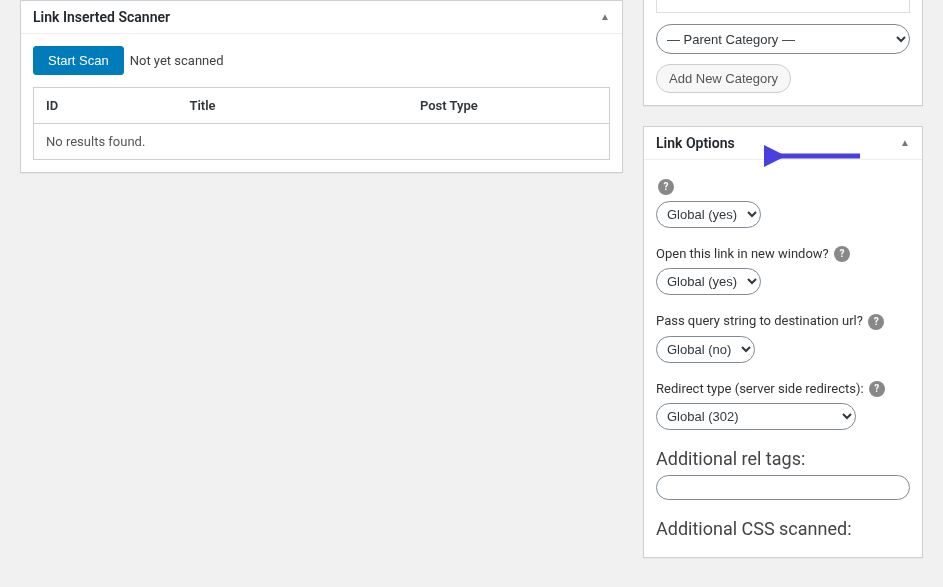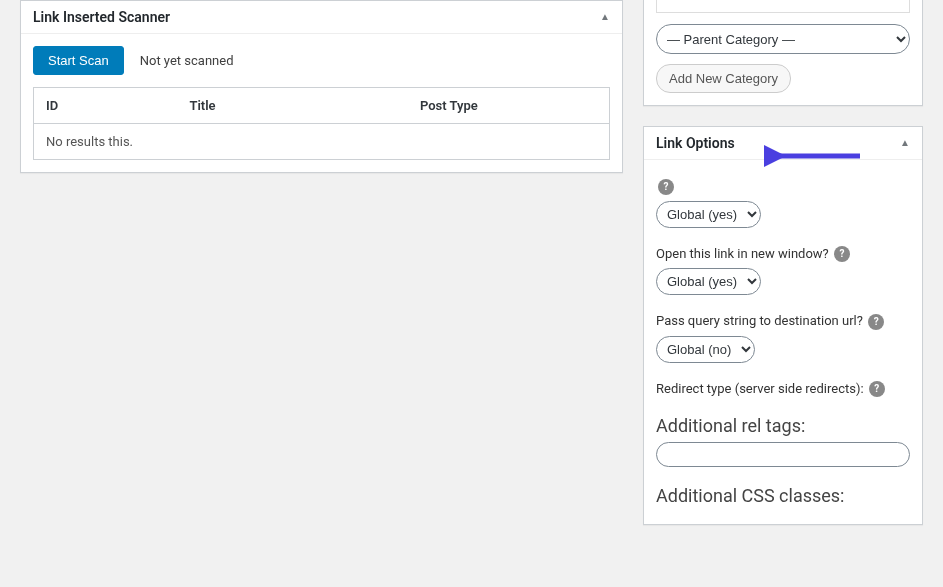--- a/index.html
+++ b/index.html
@@ -69,21 +69,21 @@
     border: 1px solid #ccc;
     color: #555;
     padding: 6px 12px;
     border-radius: 14px;
     font-size: 13px;
     cursor: pointer;
   }
   .scan-row {
     display: flex;
     align-items: center;
-    gap: 16px;
+    gap: 6px;
     margin-bottom: 12px;
   }
   .status-text { color: #404040; }
 
   table.scan-table {
     width: 100%;
     border-collapse: collapse;
     border: 1px solid #ccd0d4;
   }
   table.scan-table th, table.scan-table td {
@@ -183,21 +183,21 @@
         <table class="scan-table">
           <thead>
             <tr>
               <th style="width:25%">ID</th>
               <th style="width:40%">Title</th>
               <th>Post Type</th>
             </tr>
           </thead>
           <tbody>
             <tr>
-              <td colspan="3">No results this.</td>
+              <td colspan="3">No results found.</td>
             </tr>
           </tbody>
         </table>
       </div>
     </div>
   </div>
 
   <div class="side-col">
 
     <div class="cat-box-partial">
@@ -244,28 +244,31 @@
           <span class="inline-label">Pass query string to destination url?</span>
           <span class="help">?</span><br>
           <select style="margin-top:6px;">
             <option>Global (no)</option>
           </select>
         </div>
 
         <div class="field-block">
           <span class="inline-label">Redirect type (server side redirects):</span>
           <span class="help">?</span><br>
+          <select style="margin-top:6px; width:200px;">
+            <option>Global (302)</option>
+          </select>
         </div>
 
         <div class="field-block">
           <label>Additional rel tags:</label>
           <input type="text" class="full" style="">
         </div>
 
         <div class="field-block" style="margin-bottom:0;">
-          <label>Additional CSS classes:</label>
+          <label>Additional CSS scanned:</label>
         </div>
 
       </div>
     </div>
 
   </div>
 </div>
 
 </body></html>

